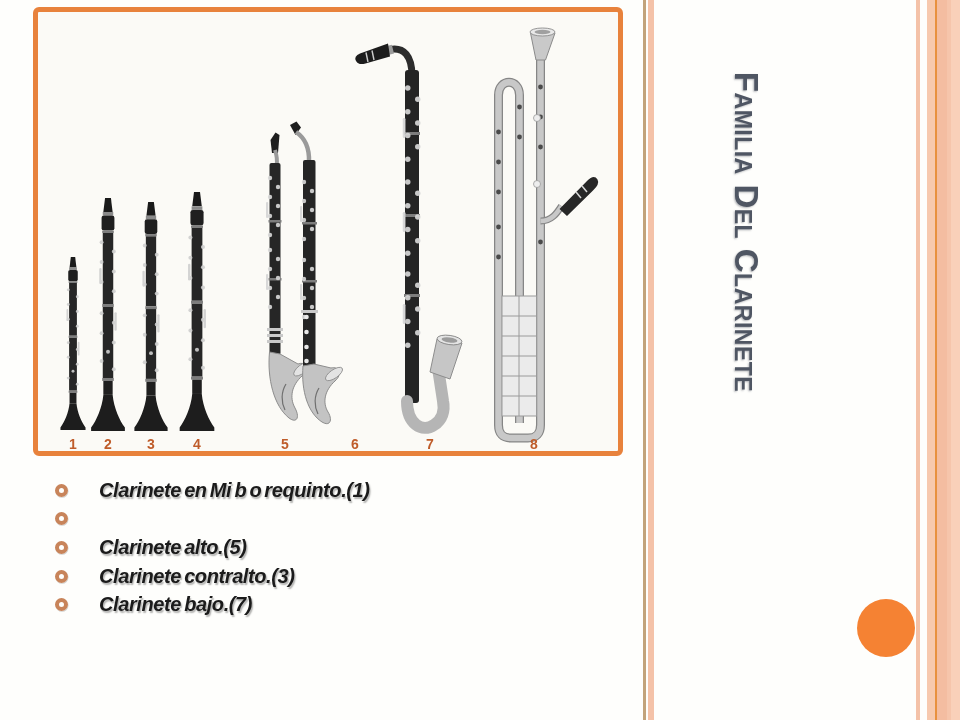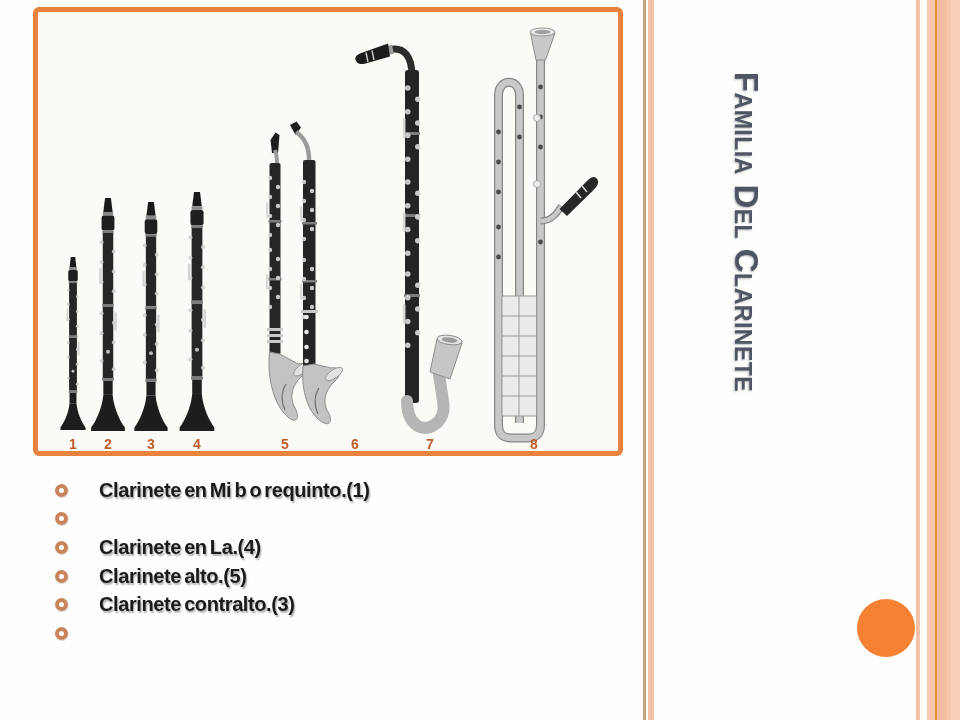--- a/index.html
+++ b/index.html
@@ -30,20 +30,21 @@
   .brow{display:flex;align-items:center;height:28.6px;}
   .ring{
     width:13px;height:13px;border-radius:50%;box-sizing:border-box;
     border:4px solid var(--bullet_ring,#c8845a);margin-right:31px;flex:none;
     box-shadow:0.5px 0.8px 0.5px rgba(0,0,0,.18);
   }
   .btext{
     font-size:20px;font-weight:bold;color:var(--text_color,#1b1b1b);
     letter-spacing:-.4px;word-spacing:-2px;white-space:nowrap;
     text-shadow:1.2px 1.8px 1.5px rgba(0,0,0,.30);
+    font-style:italic;
   }
 
   
   .stripe{position:absolute;top:0;height:720px;}
   .sl-tan   {left:643px;width:3px;background:var(--stripe_tan,#c2a37b);}
   .sl-salmon{left:648px;width:6px;background:var(--stripe_salmon,#f4c2a8);}
   .sr-1{left:916px;width:4px; background:var(--stripe_salmon,#f4c2a8);}
   .sr-2{left:927px;width:8px; background:#f7c9ae;}
   .sr-3{left:935px;width:2px; background:#e8913f;}
   .sr-4{left:937px;width:10px;background:#f4bda1;}
@@ -229,32 +230,29 @@
 <div class="bullets">
   <div class="brow">
     <span class="ring"></span>
     <span class="btext">Clarinete en Mi b o requinto.(1)</span>
   </div>
   <div class="brow">
     <span class="ring"></span>
   </div>
   <div class="brow">
     <span class="ring"></span>
-    <span class="btext">Clarinete en La.(4)</span>
-  </div>
-  <div class="brow">
-    <span class="ring"></span>
     <span class="btext">Clarinete alto.(5)</span>
   </div>
   <div class="brow">
     <span class="ring"></span>
     <span class="btext">Clarinete contralto.(3)</span>
   </div>
   <div class="brow">
     <span class="ring"></span>
+    <span class="btext">Clarinete bajo.(7)</span>
   </div>
 </div>
 
 <div class="stripe sl-tan"></div>
 <div class="stripe sl-salmon"></div>
 <div class="stripe sr-1"></div>
 <div class="stripe sr-2"></div>
 <div class="stripe sr-3"></div>
 <div class="stripe sr-4"></div>
 <div class="stripe sr-5"></div>

